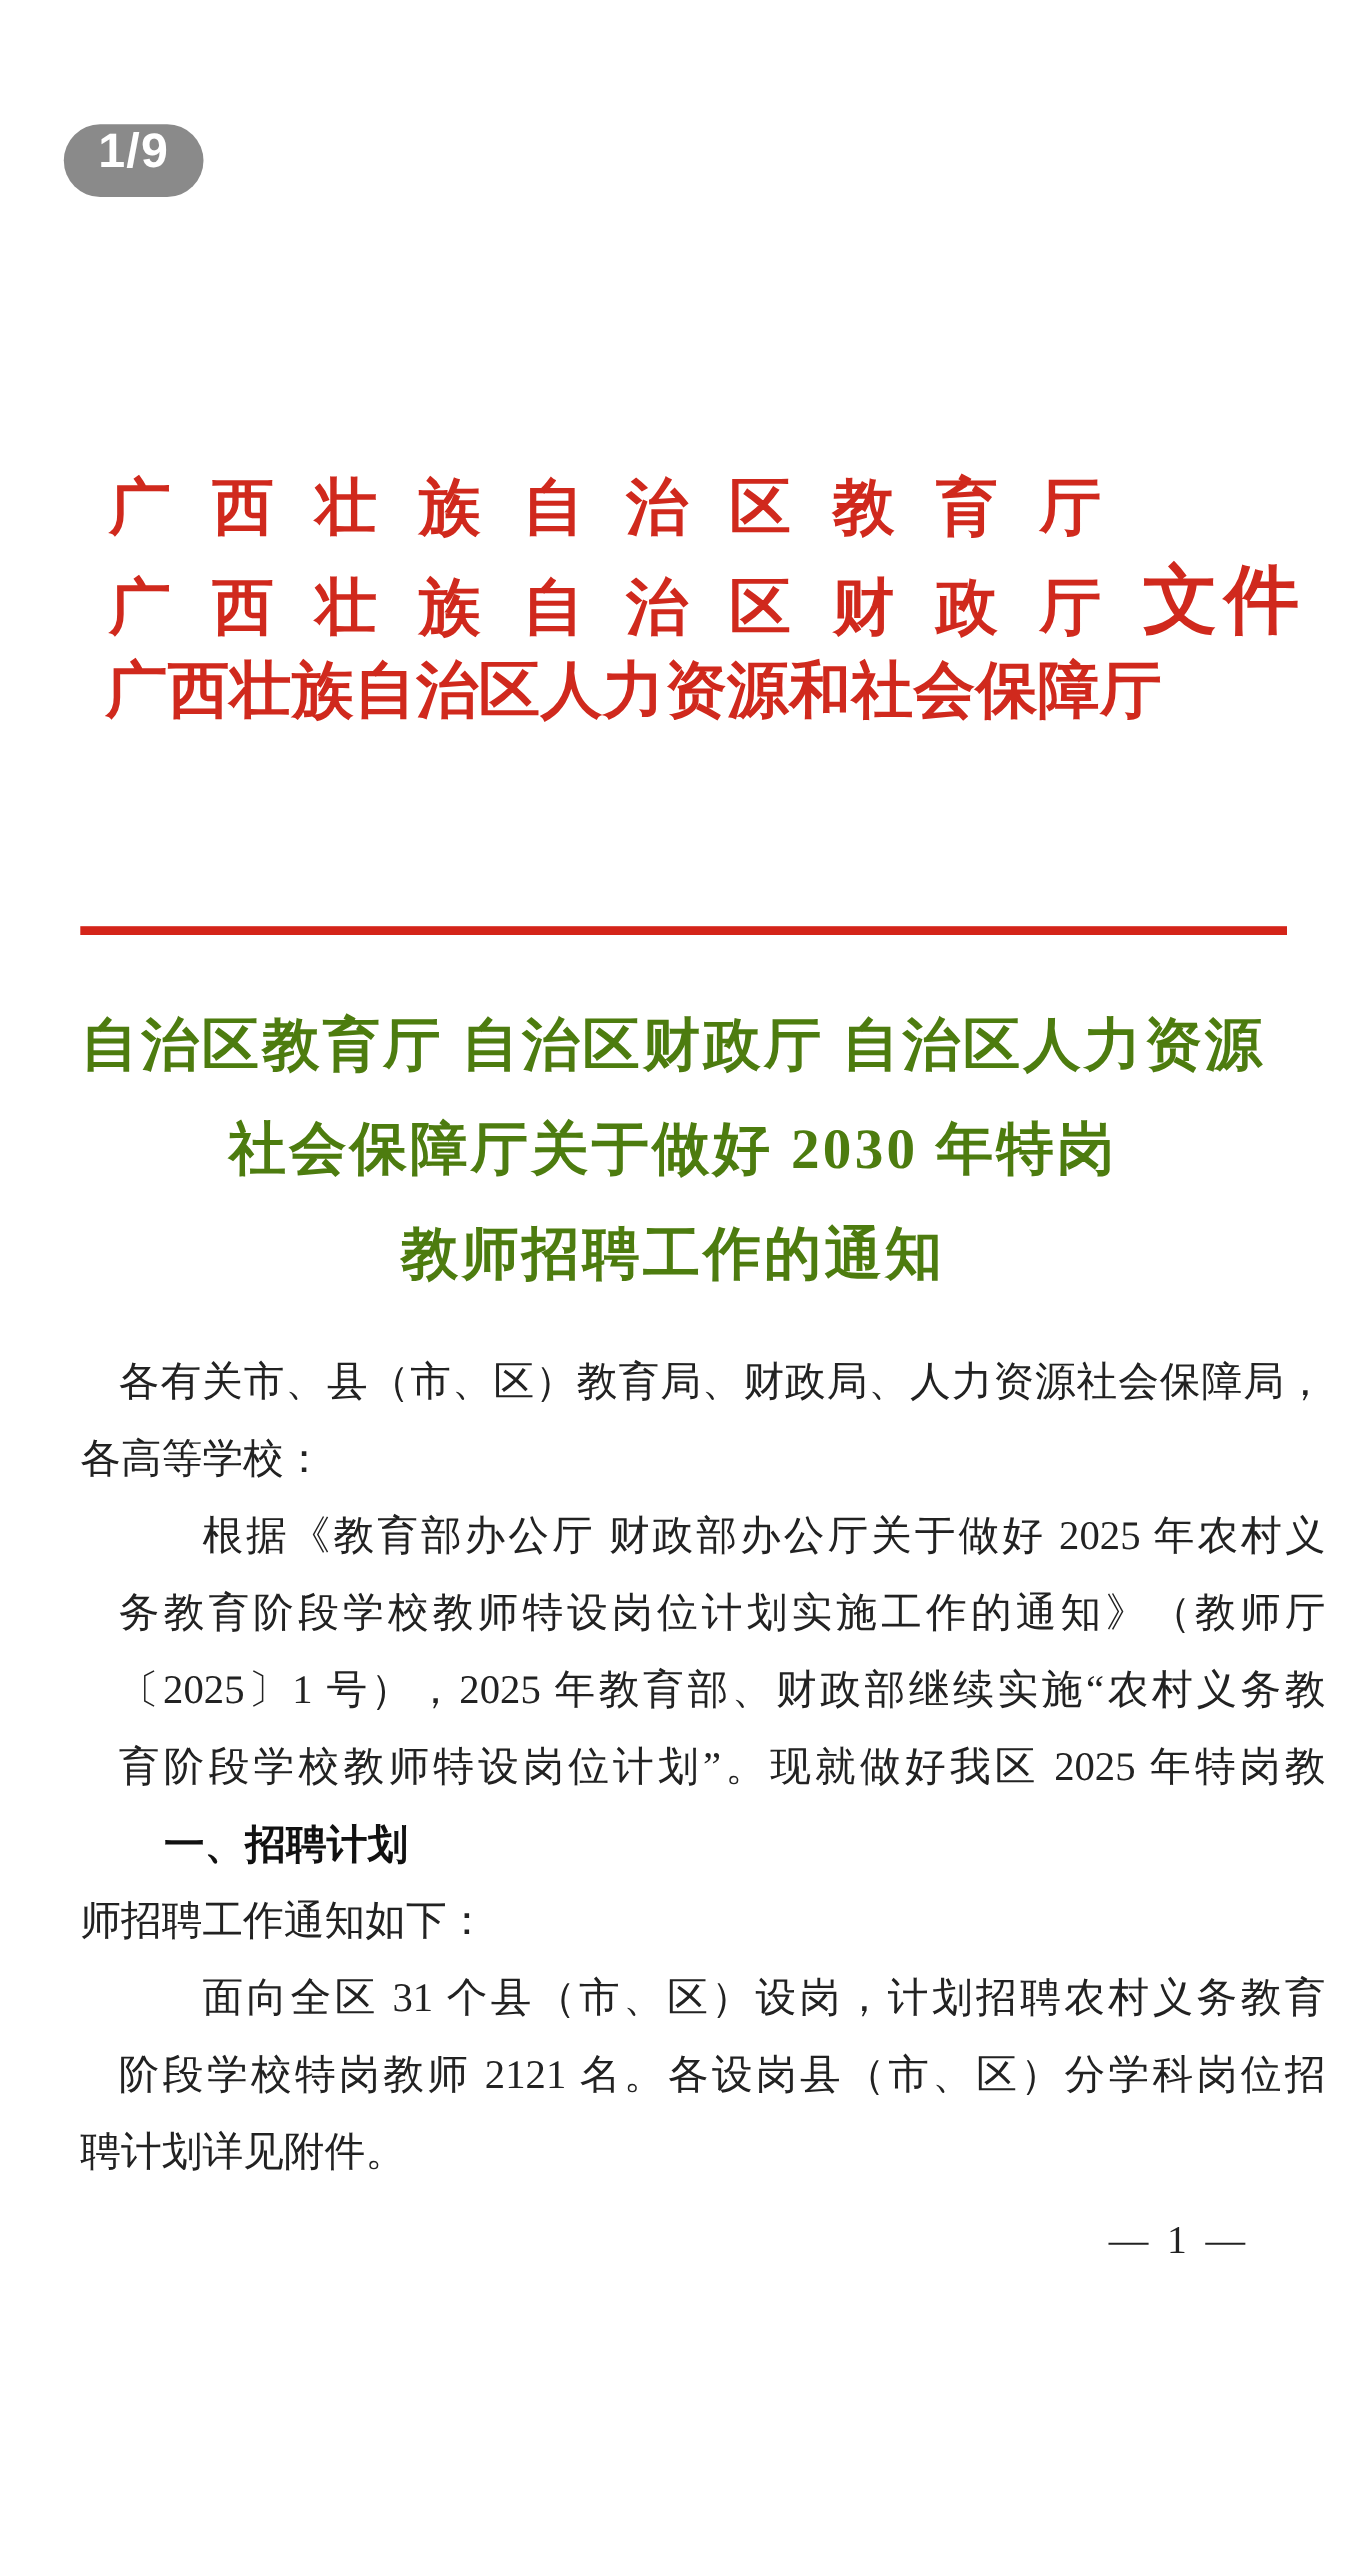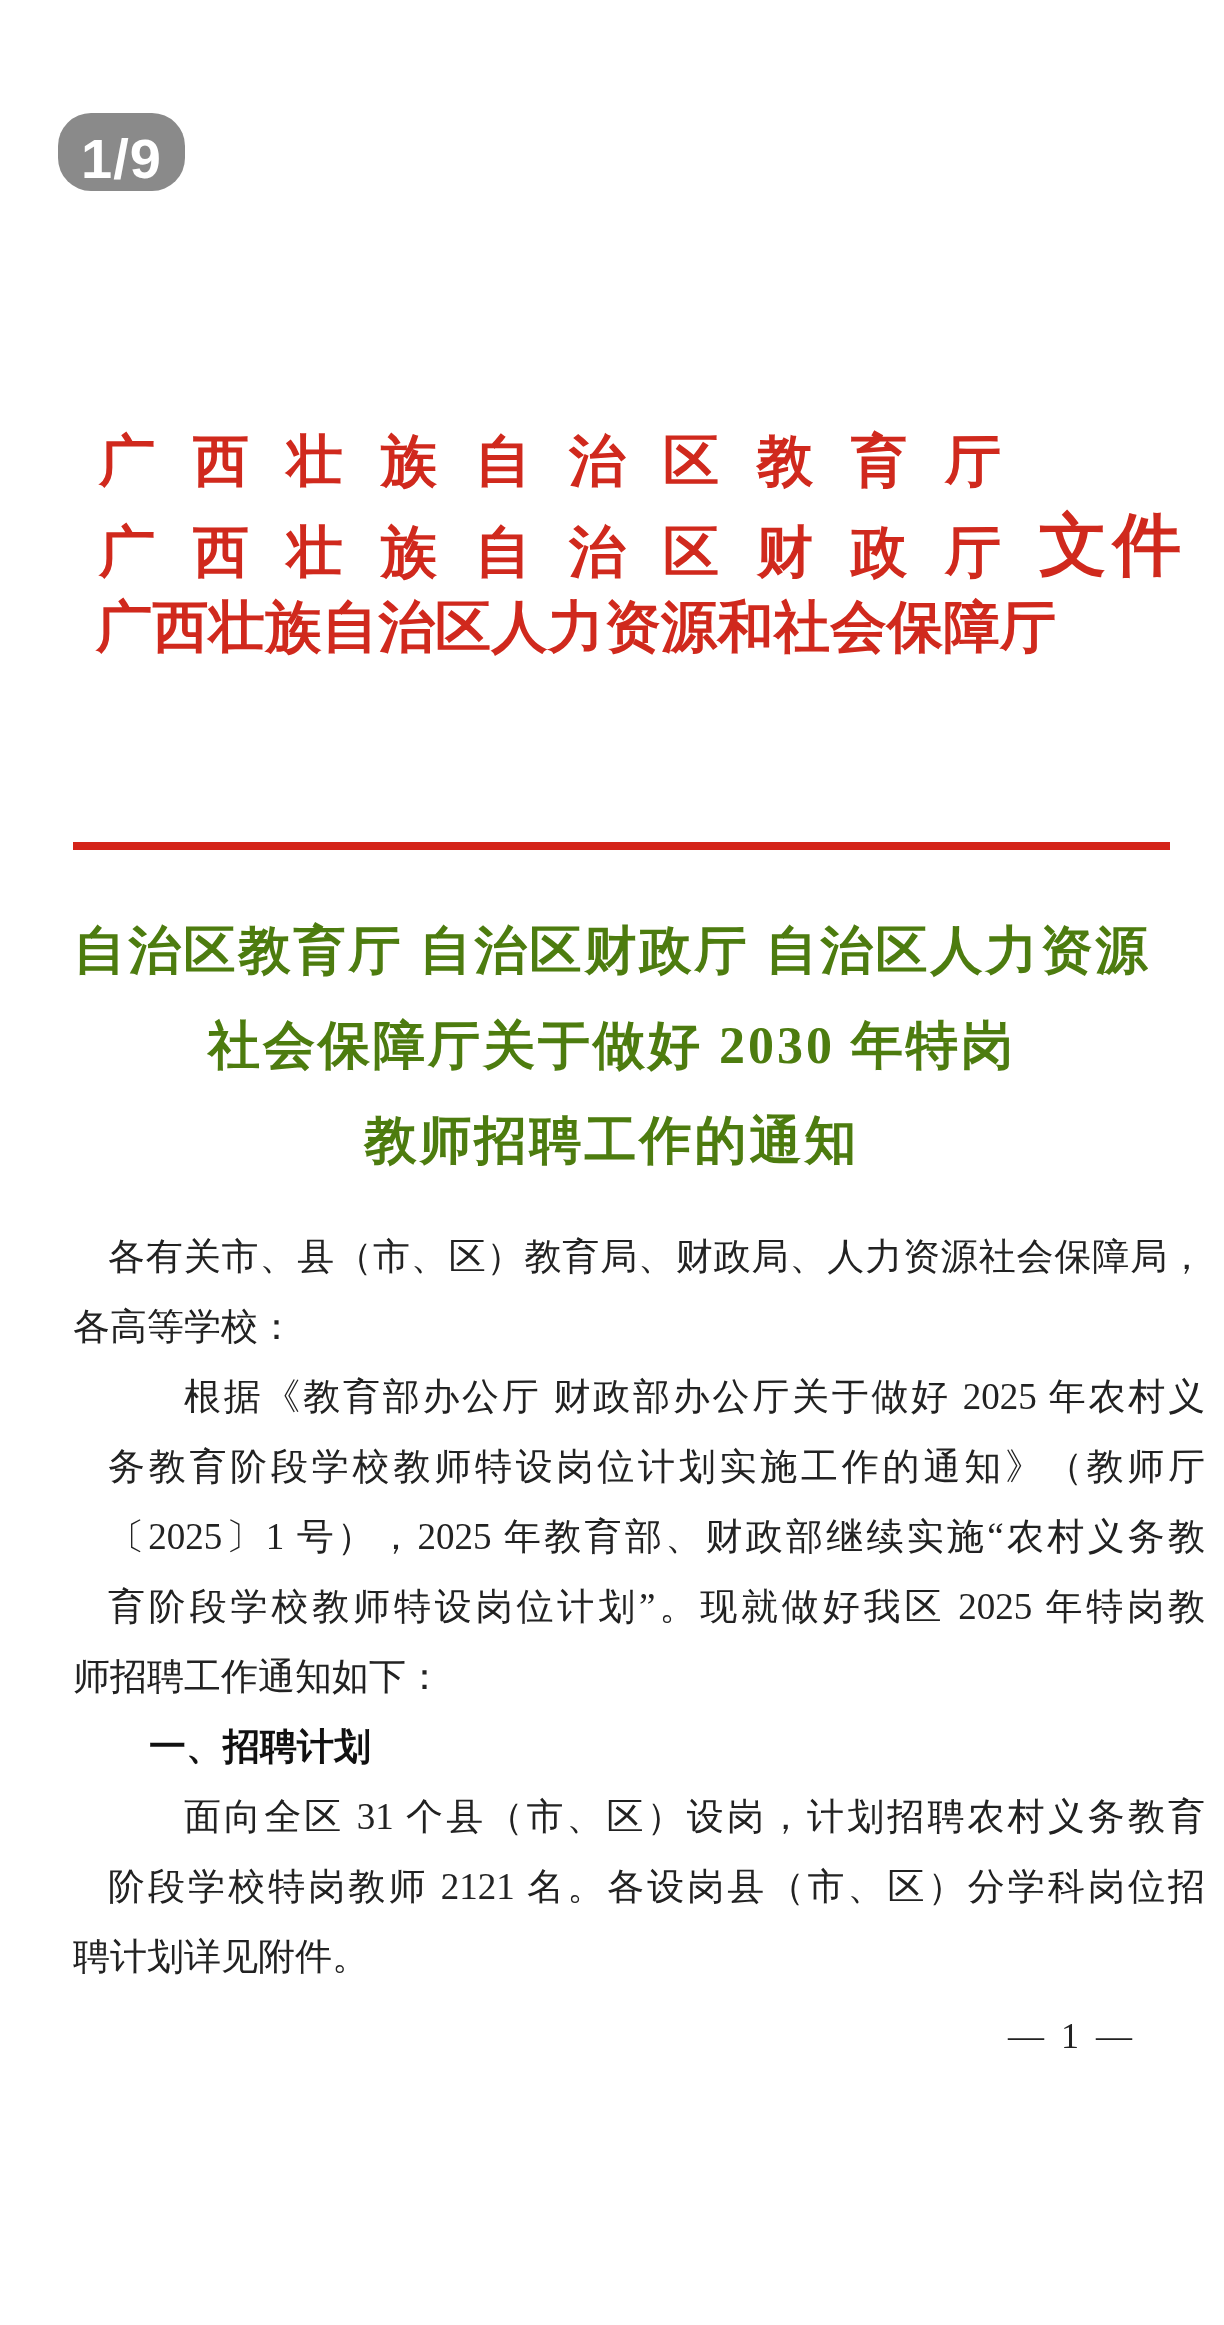--- a/index.html
+++ b/index.html
@@ -3,25 +3,25 @@
 <meta charset="utf-8">
 <style>
   html,body{margin:0;padding:0;}
   body{
     width:1224px;height:2325px;background:#ffffff;position:relative;overflow:hidden;
     font-family:"Liberation Serif","DejaVu Serif",serif;color:#1c1c1c;
   }
   .page{position:absolute;inset:0;background:#ffffff;}
   
   .badge{
-    position:absolute;left:58px;top:113px;width:127px;height:78px;
+    position:absolute;left:58px;top:113px;width:127px;height:66px;
     background:var(--badge-gray,#8a8a8a);border-radius:33px;
-    display:flex;align-items:flex-end;justify-content:center;
+    display:flex;align-items:flex-start;justify-content:center;
     color:#ffffff;font-family:"Liberation Sans","DejaVu Sans",sans-serif;
-    font-size:56px;font-weight:700;letter-spacing:1px;
+    font-size:44px;font-weight:700;letter-spacing:1px;
   }
   
   .lh{position:absolute;color:var(--red,#d0291d);font-weight:700;white-space:nowrap;}
   .lh1{left:99px;top:424px;font-size:56px;letter-spacing:38px;}
   .lh2row{position:absolute;left:99px;top:500px;display:flex;align-items:flex-end;}
   .lh2name{color:var(--red,#d0291d);font-weight:700;font-size:56px;letter-spacing:38px;white-space:nowrap;}
   .lh2suffix{color:var(--red,#d0291d);font-weight:700;font-size:68px;letter-spacing:6px;margin-left:0px;white-space:nowrap;}
   .lh3{left:96px;top:590px;font-size:56px;letter-spacing:0.5px;}
   
   .docnum{
@@ -81,23 +81,23 @@
   </div>
 
   <div class="body">
     <div class="ln jfull">各有关市、县（市、区）教育局、财政局、人力资源社会保障局，</div>
     <div class="ln left">各高等学校：</div>
 
     <div class="ln jfull ind">根据《教育部办公厅 财政部办公厅关于做好 2025 年农村义</div>
     <div class="ln jfull">务教育阶段学校教师特设岗位计划实施工作的通知》（教师厅</div>
     <div class="ln jfull">〔2025〕1 号），2025 年教育部、财政部继续实施“农村义务教</div>
     <div class="ln jfull">育阶段学校教师特设岗位计划”。现就做好我区 2025 年特岗教</div>
+    <div class="ln left ind h1">一、招聘计划</div>
+
     <div class="ln left">师招聘工作通知如下：</div>
-
-    <div class="ln left ind h1">一、招聘计划</div>
 
     <div class="ln jfull ind">面向全区 31 个县（市、区）设岗，计划招聘农村义务教育</div>
     <div class="ln jfull">阶段学校特岗教师 2121 名。各设岗县（市、区）分学科岗位招</div>
     <div class="ln left">聘计划详见附件。</div>
   </div>
 
   <div class="pagenum">— 1 —</div>
 
 </div>
 

